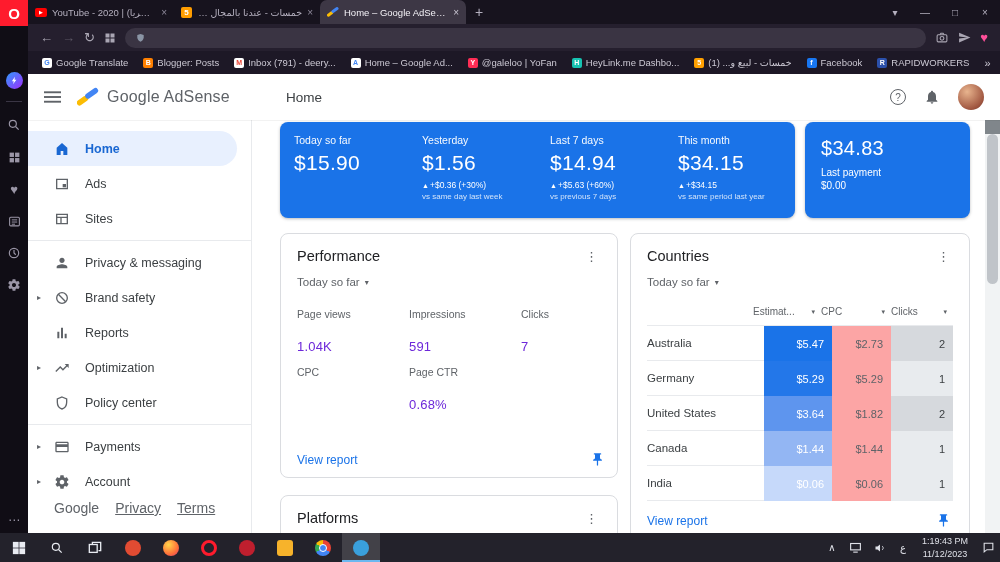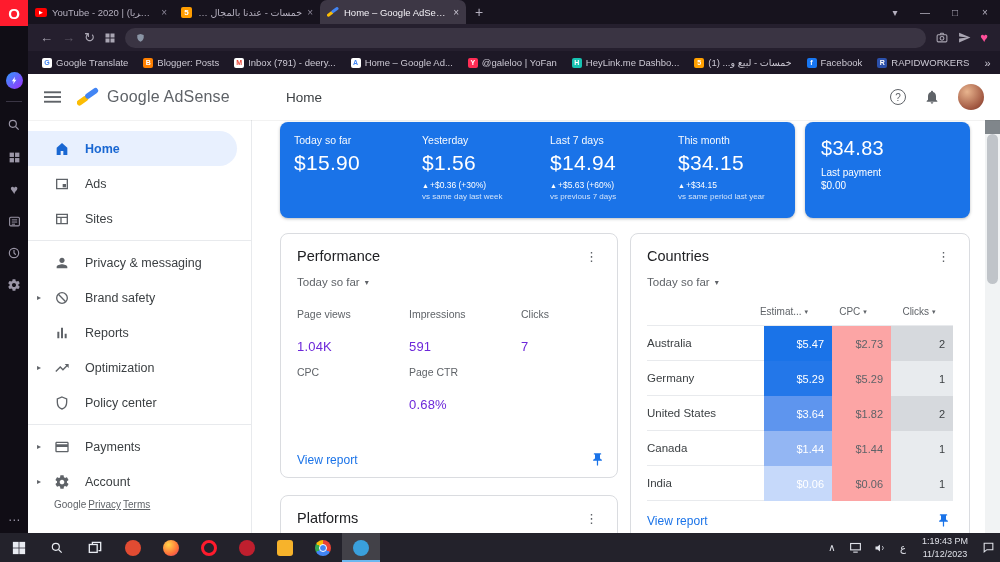--- a/index.html
+++ b/index.html
@@ -58,21 +58,21 @@
   .adsense-body{display:flex;height:413px}
 
   
   .adsense-sidebar{width:224px;border-right:1px solid #e8eaed;padding-top:11px;position:relative;background:#fff}
   .side-item{height:35px;display:flex;align-items:center;gap:15px;padding-left:26px;font-size:12.5px;color:#3c4043;position:relative;cursor:pointer}
   .side-item .chev{position:absolute;left:9px;font-size:8px;color:#5f6368}
   .side-item.active{background:#e8f0fe;color:#1967d2;border-radius:0 18px 18px 0;margin-right:14px;font-weight:700}
   .side-ico{color:#5f6368;display:flex;align-items:center}
   .side-item.active .side-ico{color:#1967d2}
   .side-div{height:1px;background:#e8eaed;margin:4px 0}
-  .side-foot{position:absolute;bottom:23px;left:26px;font-size:10px;color:#5f6368;display:flex;gap:2px}
+  .side-foot{position:absolute;bottom:17px;left:26px;font-size:14px;color:#5f6368;display:flex;gap:16px}
   .side-foot a{color:#5f6368;text-decoration:underline;cursor:pointer}
 
   
   .adsense-main{flex:1;position:relative;overflow:hidden;background:#fff}
 
   .stats-card{position:absolute;top:2px;left:28px;width:515px;height:96px;background:#1a73e8;border-radius:8px;box-shadow:0 1px 3px rgba(60,64,67,.35);display:flex;color:#fff;padding:12px 0}
   .stat-col{width:128px;padding-left:14px}
   .stat-label{font-size:10.5px;opacity:.96}
   .stat-value{font-size:21px;margin-top:5px;letter-spacing:.3px}
   .stat-delta{font-size:8.5px;margin-top:5px}
@@ -95,21 +95,21 @@
 
   .metrics{display:grid;grid-template-columns:112px 112px 1fr;margin-top:6px}
   .metric{margin-top:12px}
   .metric-label{font-size:10.5px;color:#5f6368}
   .metric-value{font-size:13px;color:#6d28d9;margin-top:19px;letter-spacing:.2px}
   .card-foot{position:absolute;left:16px;right:12px;bottom:10px;display:flex;justify-content:space-between;align-items:center}
   .view-report{font-size:12px;color:#1a73e8;cursor:pointer}
   .pin{cursor:pointer}
 
   .ct-head{display:flex;margin-top:16px;font-size:10px;color:#5f6368}
-  .ct-h{display:flex;align-items:center;justify-content:center;gap:3px;cursor:pointer}
+  .ct-h{display:flex;align-items:center;justify-content:space-between;gap:3px;cursor:pointer}
   .ct-h .crt{font-size:7px}
   .ct-name-col{flex:1}
   .w-est{width:68px;padding-right:6px}
   .w-cpc{width:70px;padding-right:6px}
   .w-clk{width:62px;padding-right:6px}
   .ct-rows{margin-top:8px;border-top:1px solid #e8eaed}
   .ct-row{display:flex;align-items:stretch;height:35px}
   .ct-name{flex:1;display:flex;align-items:center;font-size:11.5px;color:#3c4043;border-bottom:1px solid #e8eaed}
   .ct-cell{display:flex;align-items:center;justify-content:flex-end;padding-right:8px;font-size:11px}
   .ct-cell.est{width:68px}

